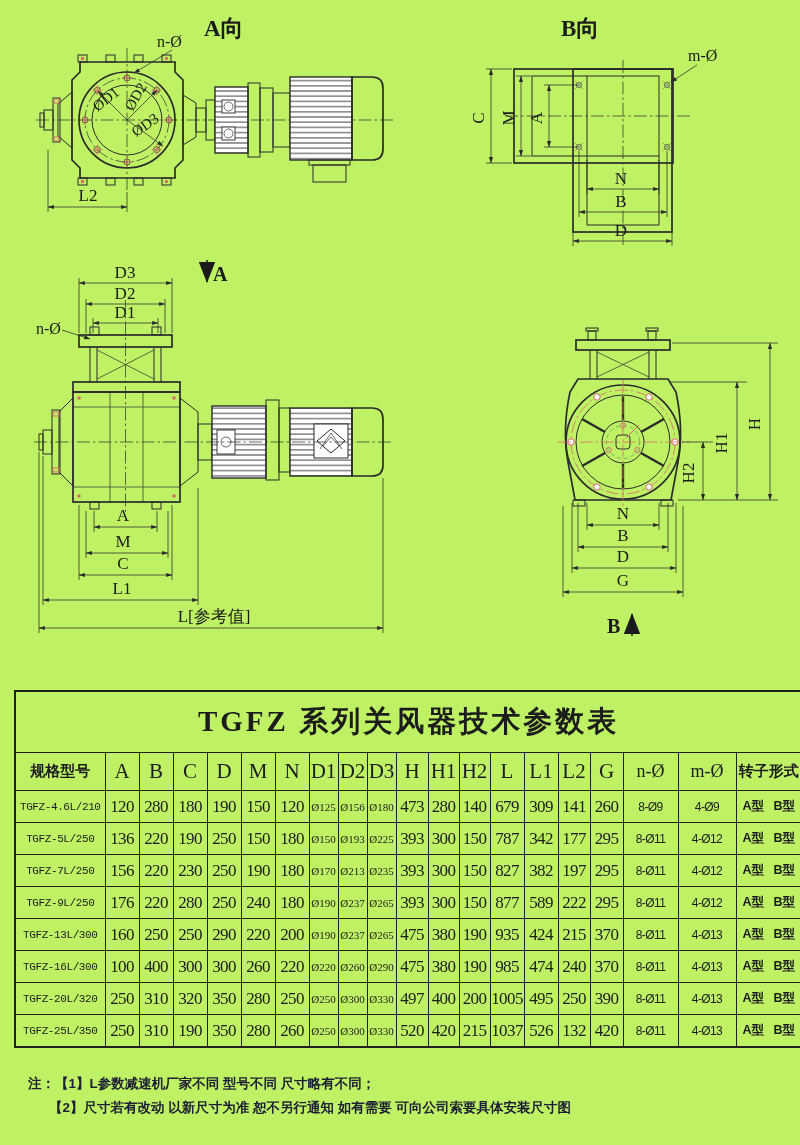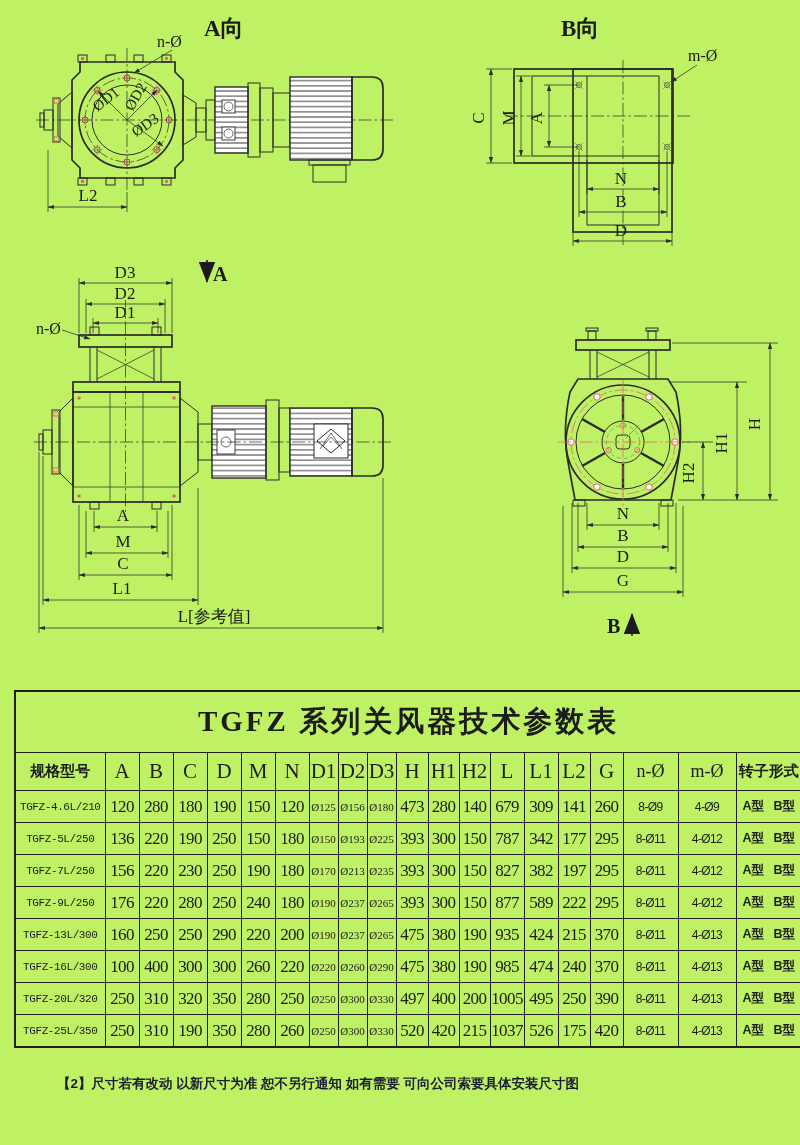--- a/index.html
+++ b/index.html
@@ -38,21 +38,21 @@
   #tbl-body td{height:31px;}
   .c-model{font-family:Liberation Mono, monospace;font-size:11px;letter-spacing:-0.4px;text-align:left;padding-left:2px;}
   .c-num{font-family:"Liberation Serif",serif;font-size:17px;letter-spacing:-0.6px}
   .c-phi{font-family:"Liberation Serif",serif;font-size:11px}
   .c-hole{font-family:Liberation Sans, sans-serif;font-size:12px;letter-spacing:-0.6px}
   .c-rotor{font-size:12.5px;font-weight:600;word-spacing:6px}
 
   
   .notes{position:absolute;left:28px;top:1072px;font-size:13.5px;font-weight:700;
          color:#1d1d33;line-height:24px;}
-  .indent{margin-left:29px;}
+  .indent{margin-left:21px;}
 </style>
 </head>
 <body>
 
 <div class="page">
 
 <svg class="drawings" width="800" height="690" viewBox="0 0 800 690">
   <defs>
     <marker id="ar" viewBox="0 0 10 8" markerWidth="9" markerHeight="7" refX="9" refY="4" orient="auto-start-reverse">
           <path d="M0,0.8 L9.5,4 L0,7.2 Z" fill="#2b2b2b"></path>
@@ -574,26 +574,27 @@
           <td class="c-num">280</td>
           <td class="c-num">260</td>
           <td class="c-phi">Ø250</td>
           <td class="c-phi">Ø300</td>
           <td class="c-phi">Ø330</td>
           <td class="c-num">520</td>
           <td class="c-num">420</td>
           <td class="c-num">215</td>
           <td class="c-num">1037</td>
           <td class="c-num">526</td>
-          <td class="c-num">175</td>
+          <td class="c-num">132</td>
           <td class="c-num">420</td>
           <td class="c-hole">8-Ø11</td>
           <td class="c-hole">4-Ø13</td>
           <td class="c-rotor">A型 B型</td>
         </tr>
       </tbody>
 </table>
 
 <div class="notes">
+  <div class="note-line"><span>注：</span><span>【1】L参数减速机厂家不同 型号不同 尺寸略有不同；</span></div>
   <div class="note-line indent"><span>【2】尺寸若有改动 以新尺寸为准 恕不另行通知 如有需要 可向公司索要具体安装尺寸图</span></div>
 </div>
 
 </div>
 
 </body></html>

